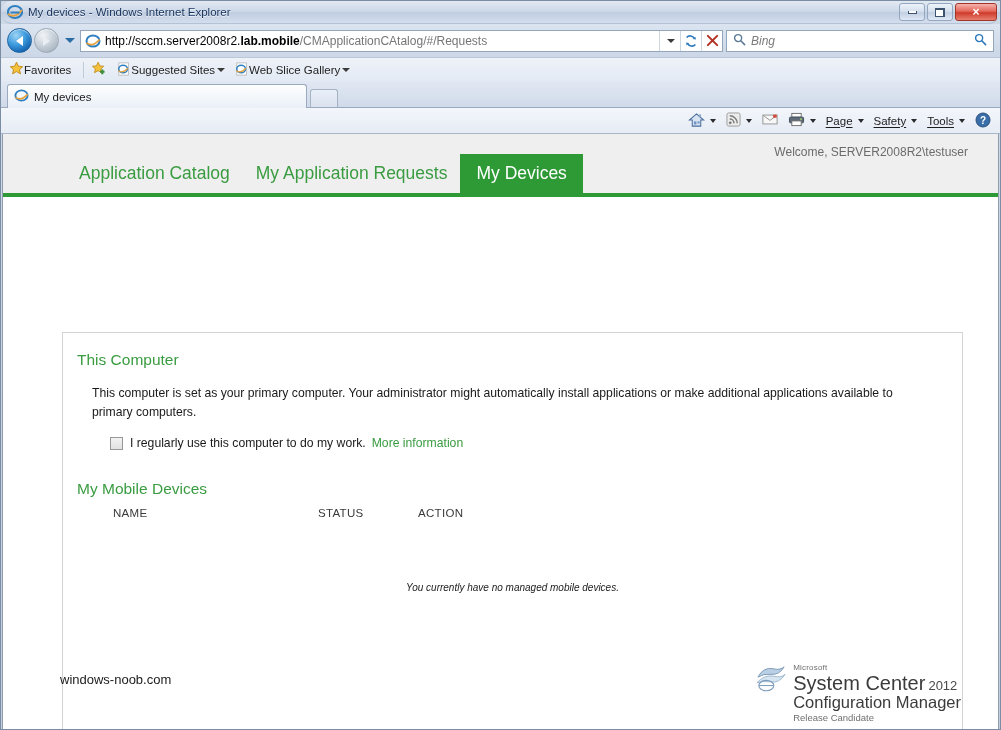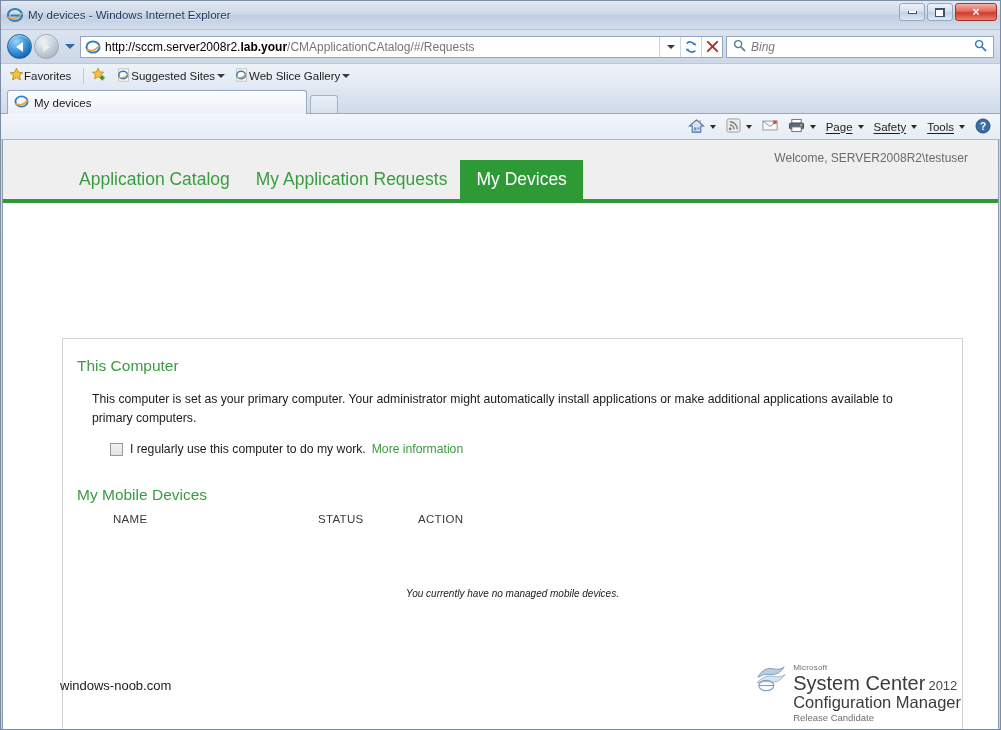--- a/index.html
+++ b/index.html
@@ -18,25 +18,26 @@
     position: relative;
     width: 1001px; height: 730px;
     background: linear-gradient(to bottom, #cfd9e6 0%, #c3cfdf 100%);
     border: 1px solid #7b8da3;
     overflow: hidden;
   }
 
   
   #titlebar {
     position: relative;
-    height: 29px;
+    height: 23px;
     background: linear-gradient(to bottom, #e2e9f2 0%, #ccd8e8 48%, #c0cde0 52%, #d3dded 100%);
     border-bottom: 1px solid #b5c2d3;
     display: flex; align-items: center;
     padding-left: 6px;
+    border-radius: 11px;
   }
   #ie-title-icon { width: 16px; height: 16px; margin-right: 5px; flex: none; }
   #titletext {
     font-size: 11.5px; color: #15325b;
     text-shadow: 0 1px 0 rgba(255,255,255,.7);
     white-space: nowrap;
   }
   .wctrls { position: absolute; right: 3px; top: 2px; display: flex; gap: 2px; }
   .wbtn {
     width: 26px; height: 18px;
@@ -256,21 +257,21 @@
   .th-action { width: 100px; }
   #empty-msg {
     text-align: center;
     font-style: italic;
     font-size: 10px;
     color: #1a1a1a;
     margin-top: 63px;
   }
 
   #footer-brand {
-    position: absolute; right: 37px; bottom: 14px;
+    position: absolute; right: 37px; bottom: 8px;
     display: flex; align-items: flex-start; gap: 6px;
   }
   #sc-logo-text { line-height: 1; }
   .ms-word { font-size: 8px; color: #6f6f6f; letter-spacing: .2px; display:block; margin-bottom:1px;}
   .sc-line1 { font-size: 20px; color: #3b3b3b; display:flex; align-items:baseline; gap:3px; }
   .sc-line1 .yr { font-size: 13px; color: #4a4a4a; }
   .sc-line2 { font-size: 16.5px; color: #3b3b3b; margin-top: 1px; }
   .sc-line3 { font-size: 9.5px; color: #6f6f6f; margin-top: 2px; }
   #wn-footer {
     position: absolute; left: 57px; bottom: 43px;
@@ -315,21 +316,21 @@
       <span class="tri-down"></span>
     </div>
 
     <div id="addressbox">
       <span id="addr-favicon">
         <svg width="16" height="16" viewBox="0 0 16 16">
           <ellipse cx="8" cy="8" rx="6.5" ry="5.5" fill="none" stroke="#2f7fc1" stroke-width="2"></ellipse>
           <path d="M1.5 10 Q8 14.5 14.5 6.5" fill="none" stroke="#e8a33d" stroke-width="1.8"></path>
         </svg>
       </span>
-      <span id="url"><span class="host-dark">http://sccm.server2008r2.</span><b>lab.your</b><span>/CMApplicationCAtalog/#/Requests</span></span>
+      <span id="url"><span class="host-dark">http://sccm.server2008r2.</span><b>lab.mobile</b><span>/CMApplicationCAtalog/#/Requests</span></span>
       <span class="addr-btn">
         <span class="caret"></span>
       </span>
       <span class="addr-btn">
         <svg width="14" height="14" viewBox="0 0 16 16">
           <path d="M3 4 a5.5 5.5 0 0 1 9 1.2" fill="none" stroke="#2b79bd" stroke-width="1.8"></path>
           <path d="M13 3 l.6 3.4 -3.4-.6z" fill="#2b79bd"></path>
           <path d="M13 12 a5.5 5.5 0 0 1 -9 -1.2" fill="none" stroke="#2b79bd" stroke-width="1.8"></path>
           <path d="M3 13 l-.6-3.4 3.4.6z" fill="#2b79bd"></path>
         </svg>

